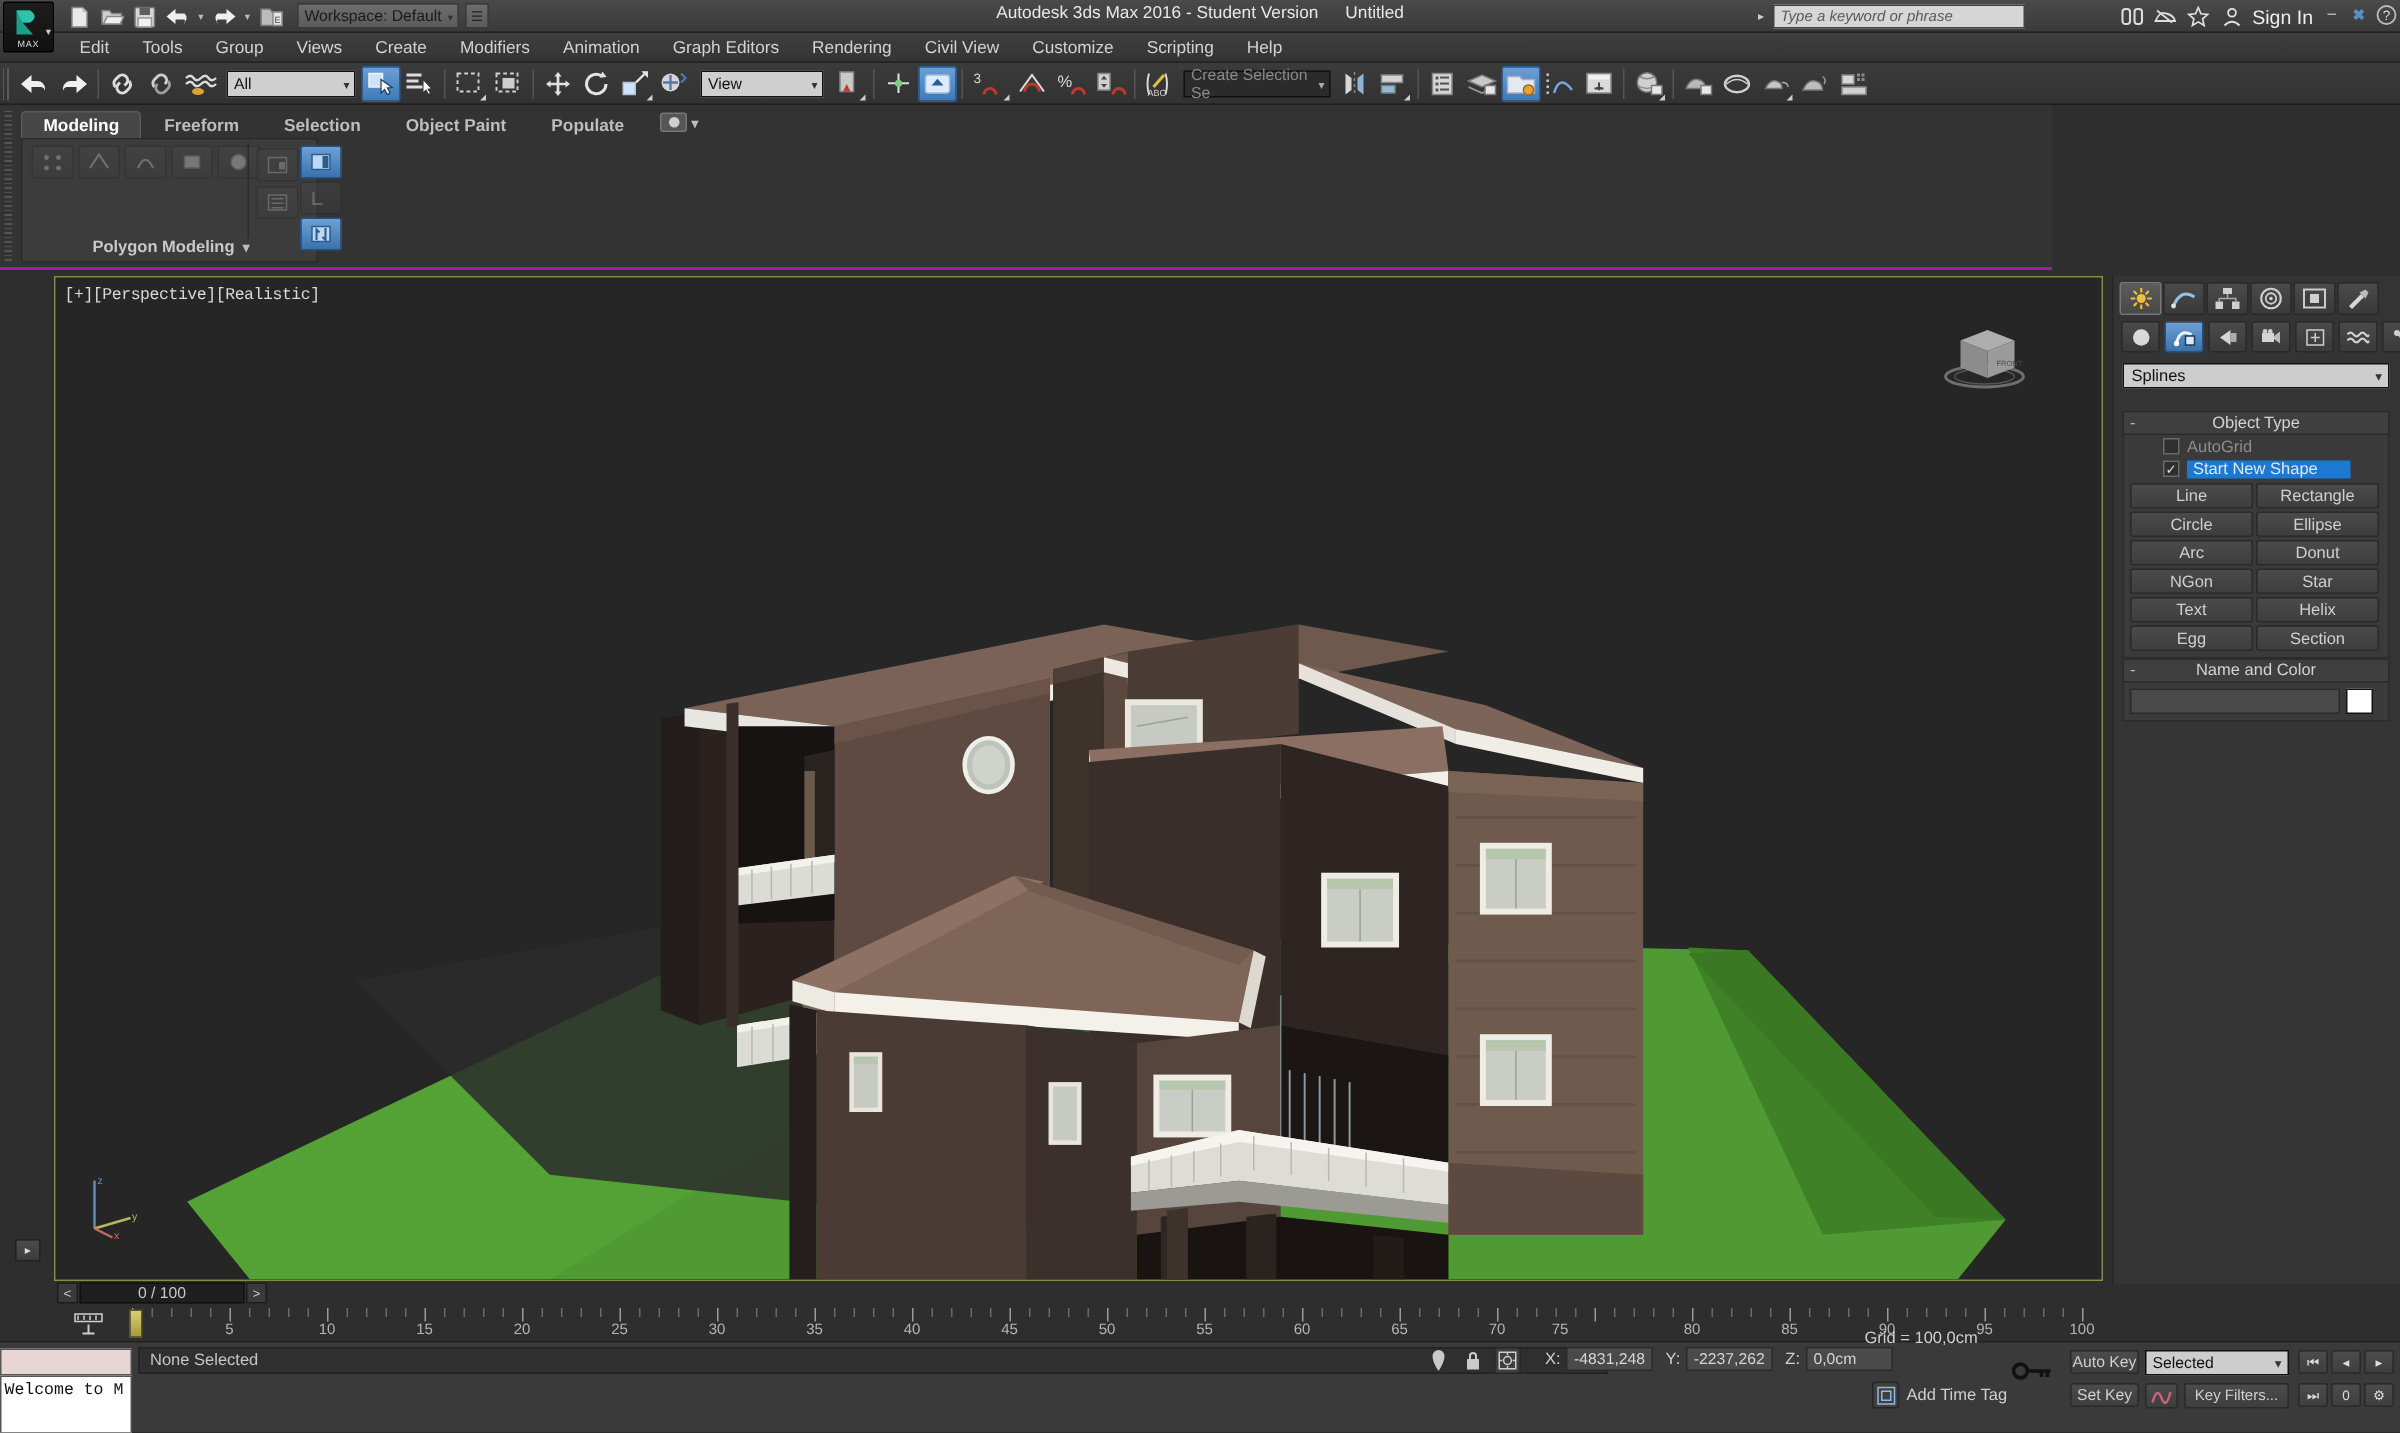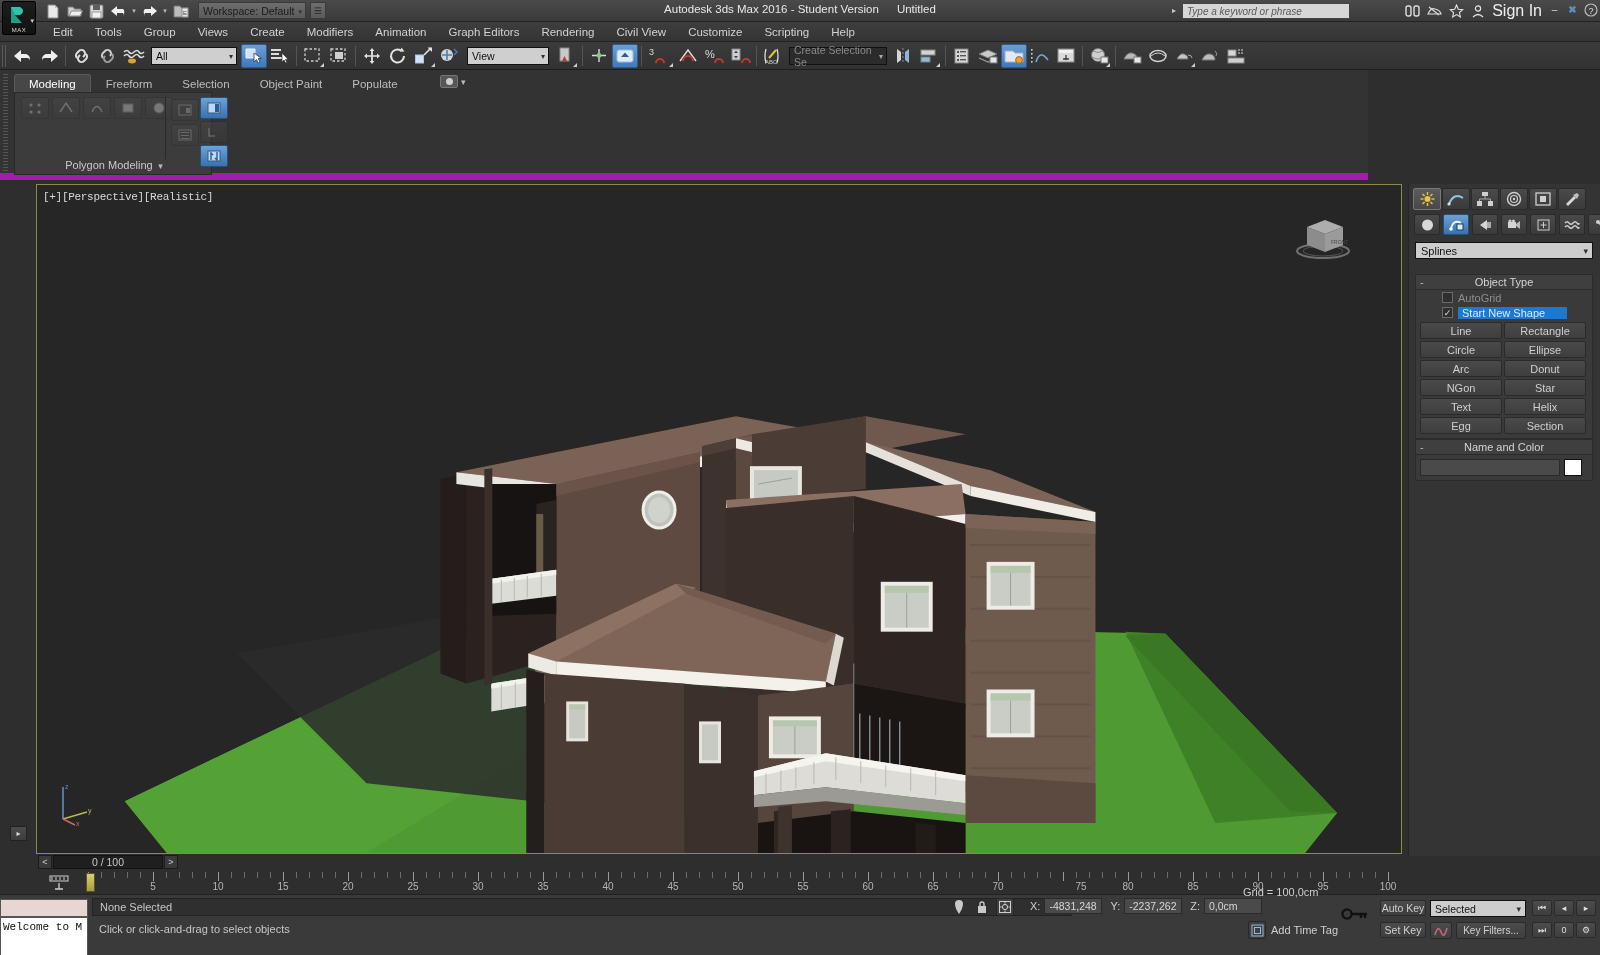--- a/index.html
+++ b/index.html
@@ -58,21 +58,21 @@
 
   #searchbox{
     position:absolute; left:1182px; top:3px; width:168px;height:16px;
     background:#d6d6d6; border:1px solid #444;
     font-size:10px;color:#5a5a5a; font-style:italic;
     padding-left:4px; line-height:15px;
   }
   #searchcaret{position:absolute;left:1172px;top:6px;font-size:8px;color:#ccc;}
   #tr-icons{ position:absolute; right:58px; top:2px; display:flex; align-items:center; gap:6px; height:18px;}
   .tri{ width:16px;height:16px;display:flex;align-items:center;justify-content:center;cursor:pointer;}
-  #signin{ font-size:16px;color:#eee; cursor:pointer; }
+  #signin{ font-size:13px;color:#eee; cursor:pointer; }
   #wctl{ position:absolute; right:2px; top:2px; display:flex; gap:3px; align-items:center;}
   .wbtn{ width:15px;height:15px; display:flex;align-items:center;justify-content:center;
     font-size:10px; color:#ddd; cursor:pointer;}
   #xbtn{ color:#5b8ec4; font-weight:bold; }
 
   
   #menubar{
     position:absolute;left:0;top:22px;width:1600px;height:20px;
     background:linear-gradient(#3e3e3e,#343434);
     border-bottom:1px solid #222;
@@ -98,21 +98,22 @@
   .tcombo{ height:18px;background:#cfcfcf;border:1px solid #111;
     font-size:10.5px;color:#111;display:flex;align-items:center;padding-left:4px;position:relative;}
   .tcombo .cc{position:absolute;right:3px;top:4px;font-size:8px;color:#333;}
   .tcombo.dark{ background:#2b2b2b; color:#8a8a8a; border:1px solid #111;}
   .tcombo.dark .cc{ color:#aaa; }
 
   
   #ribbon{
     position:absolute;left:0;top:70px;width:1368px;height:110px;
     background:#333333;
-    border-bottom:7px solid #a21caf;
+    border-bottom:2px solid #a21caf;
+    font-weight:bold;
   }
   #ribbon .lgrip{ position:absolute; left:3px; top:4px; width:5px; height:100px;
     background:repeating-linear-gradient(180deg,#555 0 1px,transparent 1px 3px);}
   #ribtabs{ position:absolute;left:14px;top:4px; height:18px; display:flex; align-items:flex-end;}
   .ribtab{ padding:0 14px; height:18px; line-height:18px; font-size:11.5px; color:#bdbdbd; cursor:pointer;
     border:1px solid transparent; border-bottom:none;}
   .ribtab.active{ background:#474747; color:#fff; border-color:#5a5a5a; border-radius:3px 3px 0 0;}
   #ribcam{ position:absolute; left:440px; top:5px; display:flex; align-items:center; gap:3px;}
   #ribcam .cam{ width:18px;height:13px;background:#565656;border:1px solid #777;border-radius:2px;
      display:flex;align-items:center;justify-content:center;}
@@ -1169,21 +1170,21 @@
       <div class="tick" style="left: 873px; height: 6px; background: rgb(106, 106, 106);"></div>
       <div class="tick" style="left: 886px; height: 6px; background: rgb(106, 106, 106);"></div>
       <div class="tick" style="left: 899px; height: 6px; background: rgb(106, 106, 106);"></div>
       <div class="tick" style="left: 912px; height: 9px; background: rgb(154, 154, 154);"></div>
       <div class="tlab" style="left: 912px;">70</div>
       <div class="tick" style="left: 925px; height: 6px; background: rgb(106, 106, 106);"></div>
       <div class="tick" style="left: 938px; height: 6px; background: rgb(106, 106, 106);"></div>
       <div class="tick" style="left: 951px; height: 6px; background: rgb(106, 106, 106);"></div>
       <div class="tick" style="left: 964px; height: 6px; background: rgb(106, 106, 106);"></div>
       <div class="tick" style="left: 977px; height: 9px; background: rgb(154, 154, 154);"></div>
-      <div class="tlab" style="left: 995px;">75</div>
+      <div class="tlab" style="left: 954px;">75</div>
       <div class="tick" style="left: 990px; height: 6px; background: rgb(106, 106, 106);"></div>
       <div class="tick" style="left: 1003px; height: 6px; background: rgb(106, 106, 106);"></div>
       <div class="tick" style="left: 1016px; height: 6px; background: rgb(106, 106, 106);"></div>
       <div class="tick" style="left: 1029px; height: 6px; background: rgb(106, 106, 106);"></div>
       <div class="tick" style="left: 1042px; height: 9px; background: rgb(154, 154, 154);"></div>
       <div class="tlab" style="left: 1042px;">80</div>
       <div class="tick" style="left: 1055px; height: 6px; background: rgb(106, 106, 106);"></div>
       <div class="tick" style="left: 1068px; height: 6px; background: rgb(106, 106, 106);"></div>
       <div class="tick" style="left: 1081px; height: 6px; background: rgb(106, 106, 106);"></div>
       <div class="tick" style="left: 1094px; height: 6px; background: rgb(106, 106, 106);"></div>
@@ -1210,21 +1211,20 @@
     </div>
   <div id="tslider"></div>
 </div>
 
 <div id="statusarea">
   <div id="maxlisten">
     <div id="mlpink"></div>
     <div id="mlwhite">Welcome to M</div>
   </div>
   <div id="stat1">None Selected</div>
-  <div id="stat2">Click or click-and-drag to select objects</div>
 </div>
 
 <div id="sbicons">
   <div class="sbi">
     <svg width="14" height="16" viewBox="0 0 14 16">
         <path d="M7 1 a4 4 0 0 1 4 4 q0 4-4 10 q-4-6-4-10 a4 4 0 0 1 4-4 z" fill="#c9c9c9"></path>
       </svg>
   </div>
   <div class="sbi">
     <svg width="14" height="16" viewBox="0 0 14 16">

